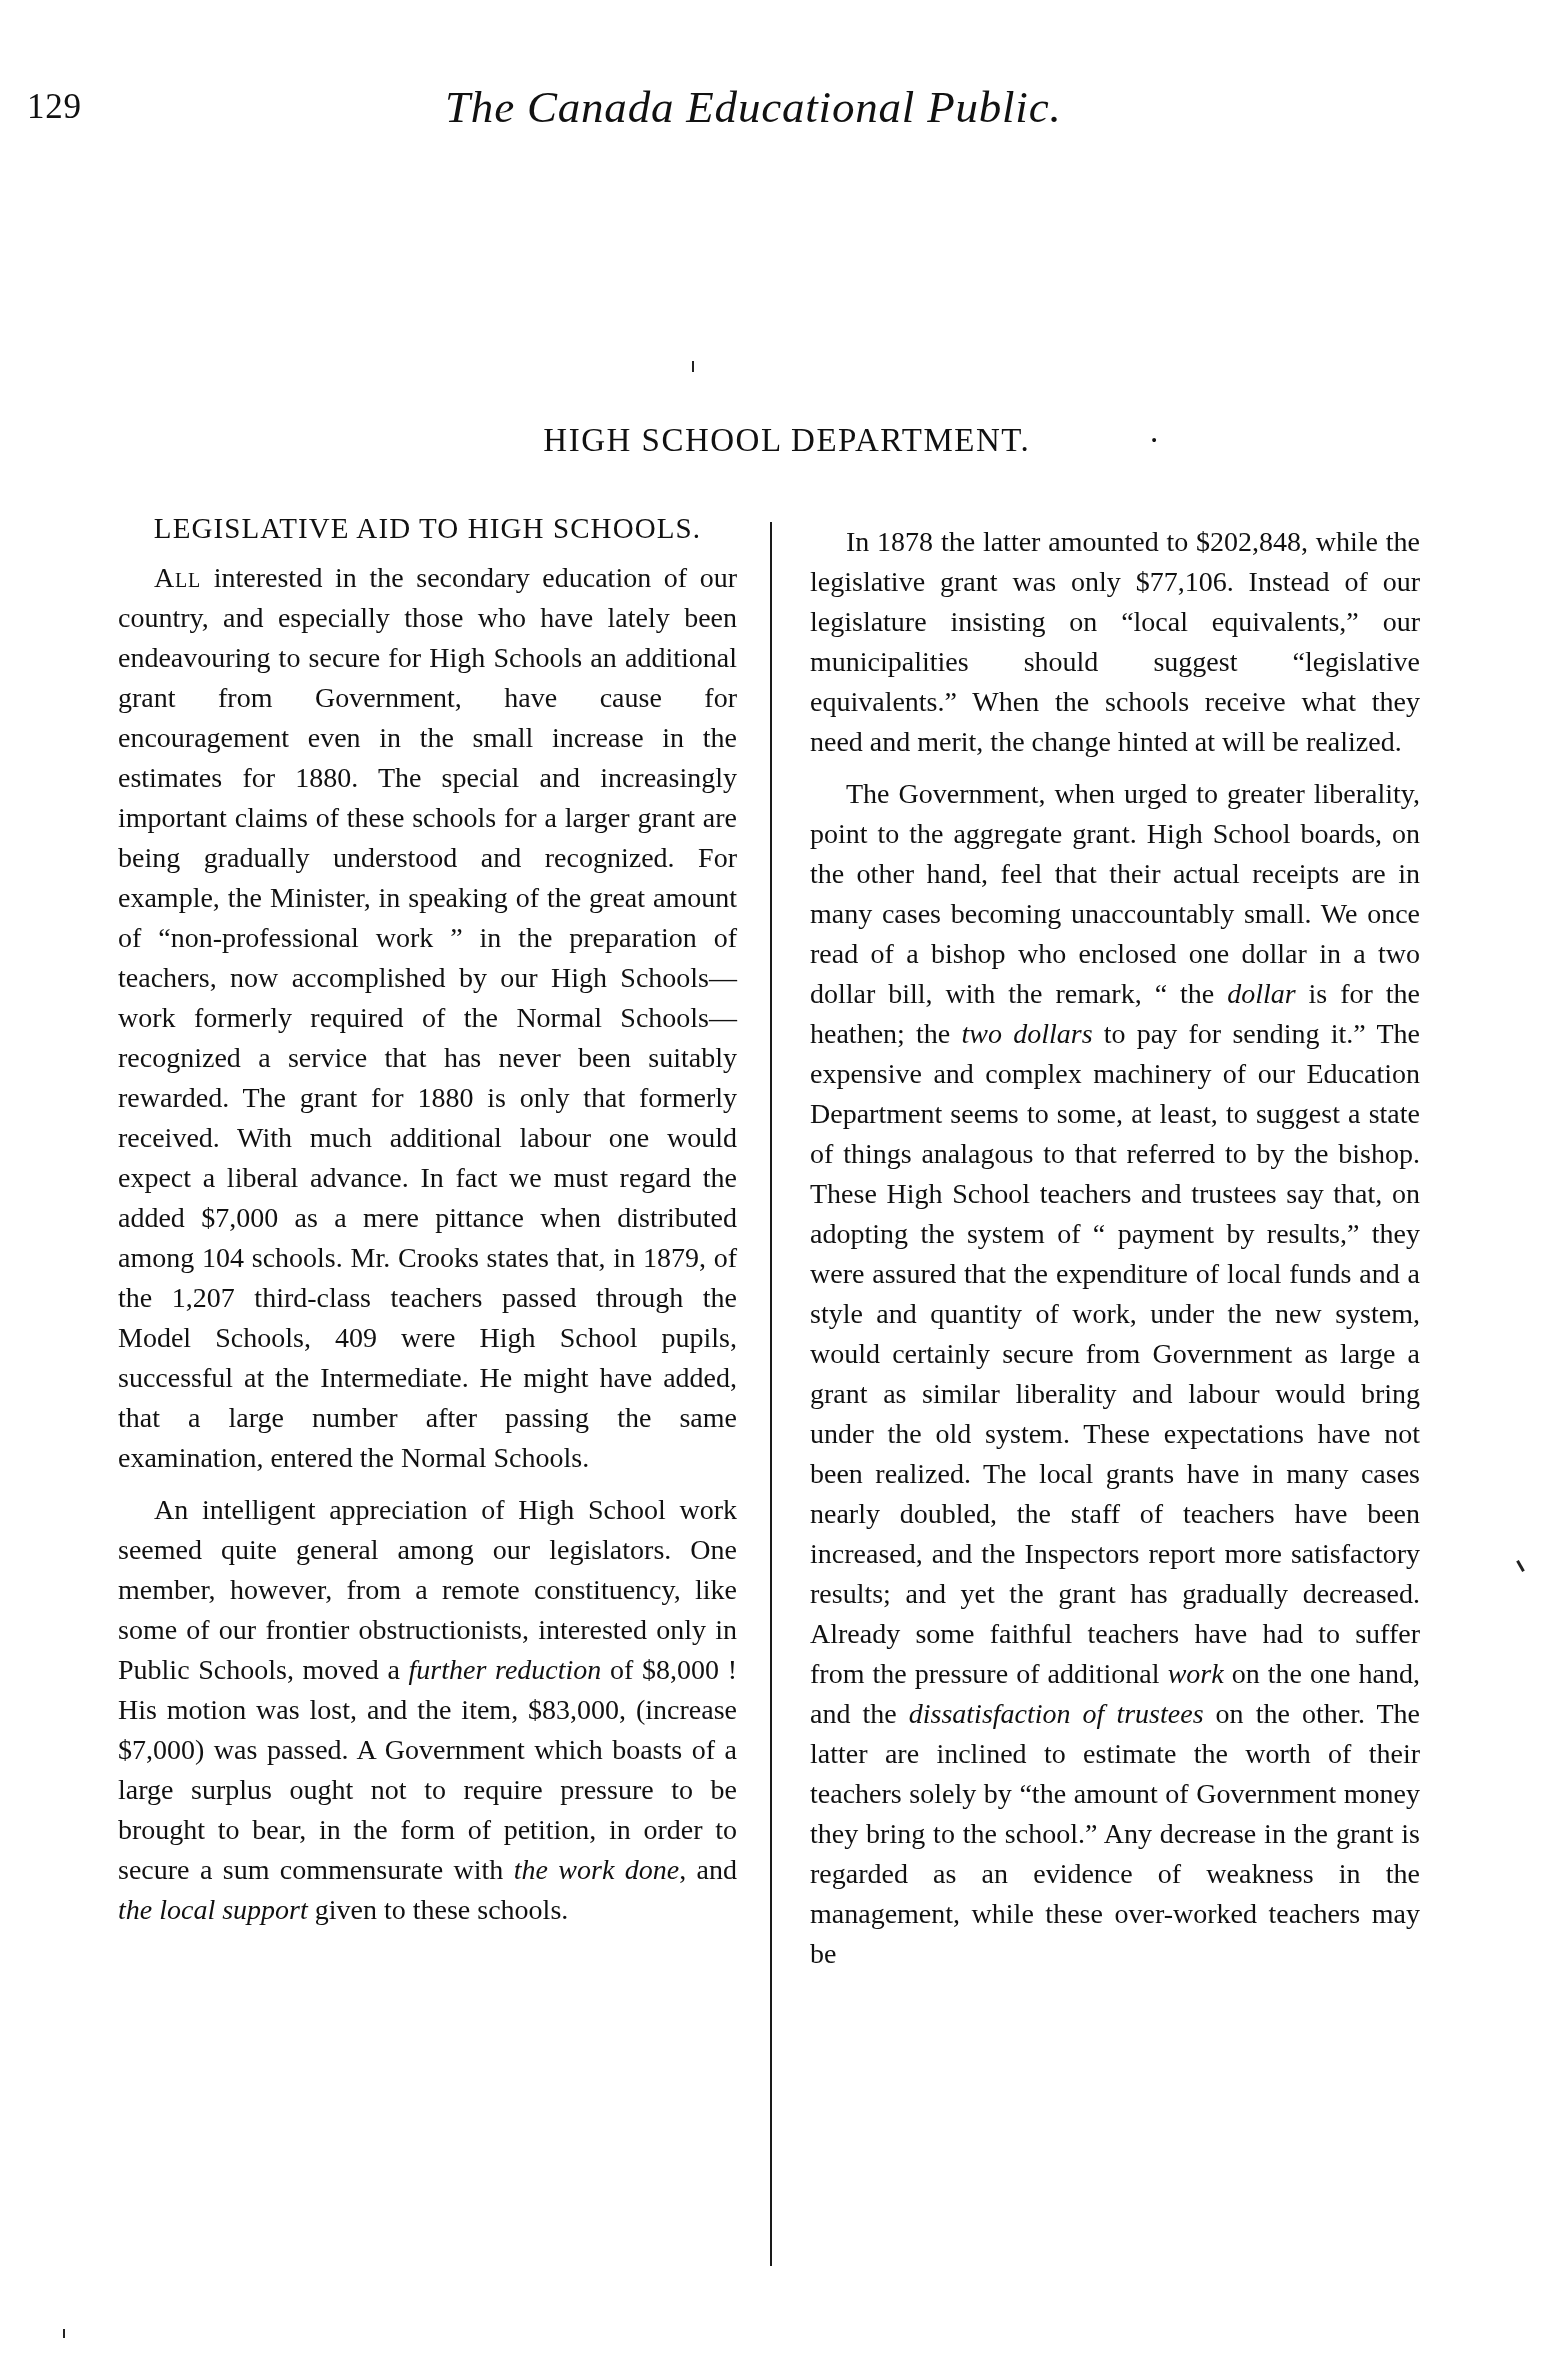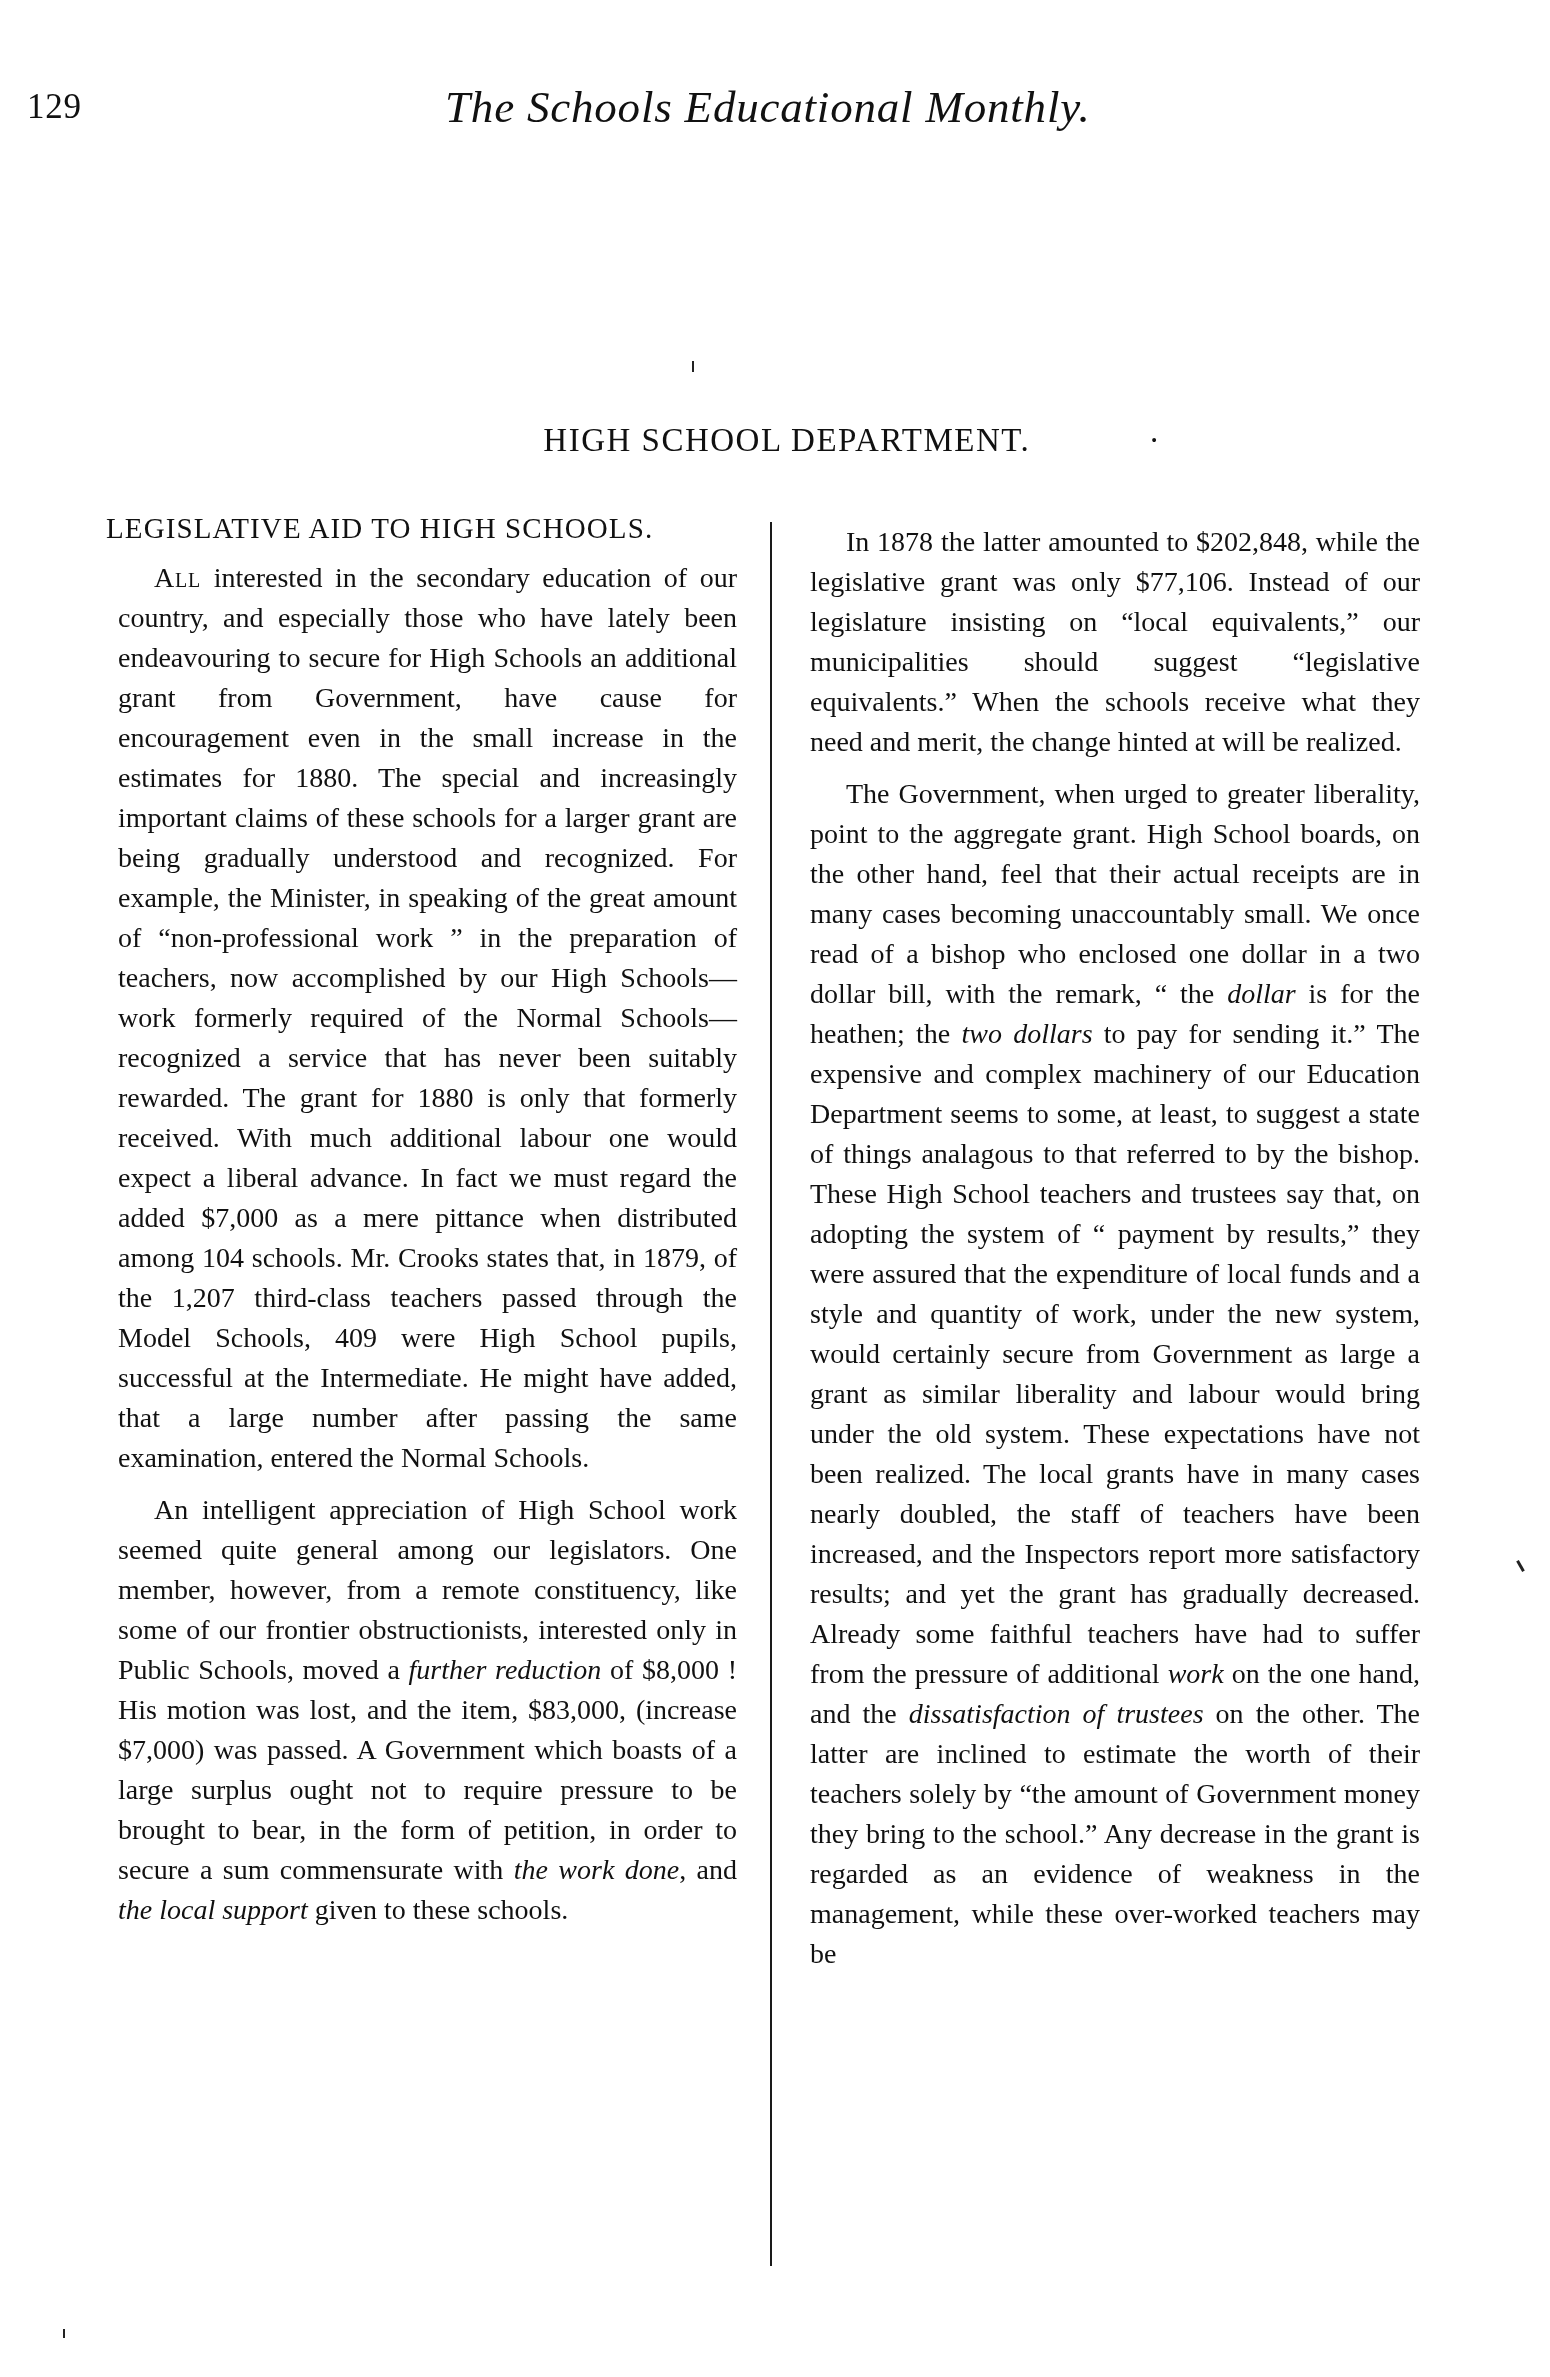--- a/index.html
+++ b/index.html
@@ -21,34 +21,34 @@
   .speck3 { position: absolute; top: 1560px; left: 1519px; width: 3px; height: 12px; background:#222; transform: rotate(-30deg); }
   .column {
     position: absolute; top: 510px;
     font-size: 28px; line-height: 40px;
     text-align: justify;
   }
   .col-left { left: 106px; width: 643px; }
   .col-right { left: 798px; width: 634px; }
   .divider { position: absolute; left: 770px; top: 522px; width: 2.3px; height: 1744px; background: #1a1a1a; }
   .article-heading {
-    font-size: 29px; letter-spacing: 1.1px; line-height: 36px;
+    text-align: center; font-size: 29px; letter-spacing: 1.1px; line-height: 36px;
     margin: 0 0 6px 0; font-weight: normal;
   }
   p { margin: 12px; text-indent: 36px; }
   p + p { margin-top: 6px; }
   .sc { font-variant: small-caps; letter-spacing: 0.8px; }
   em { font-style: italic; }
 </style>
 </head>
 <body>
 
 <div class="running-head">
   <span class="page-number">129</span>
-  <span class="journal-title">The Schools Educational Monthly.</span>
+  <span class="journal-title">The Canada Educational Public.</span>
 </div>
 
 <div class="speck1"></div>
 
 <div class="dept-heading">HIGH SCHOOL DEPARTMENT.</div>
 <span class="dept-dot">.</span>
 
 <div class="column col-left">
   <h2 class="article-heading">LEGISLATIVE AID TO HIGH SCHOOLS.</h2>
   <p><span class="sc">All</span><span> interested in the secondary education of our country, and especially those who have lately been endeavouring to secure for High Schools an additional grant from Government, have cause for encouragement even in the small increase in the estimates for 1880. The special and increasingly important claims of these schools for a larger grant are being gradually understood and recognized. For example, the Minister, in speaking of the great amount of “non-professional work ” in the preparation of teachers, now accomplished by our High Schools—work formerly required of the Normal Schools—recognized a service that has never been suitably rewarded. The grant for 1880 is only that formerly received. With much additional labour one would expect a liberal advance. In fact we must regard the added $7,000 as a mere pittance when distributed among 104 schools. Mr. Crooks states that, in 1879, of the 1,207 third-class teachers passed through the Model Schools, 409 were High School pupils, successful at the Intermediate. He might have added, that a large number after passing the same examination, entered the Normal Schools.</span></p>

